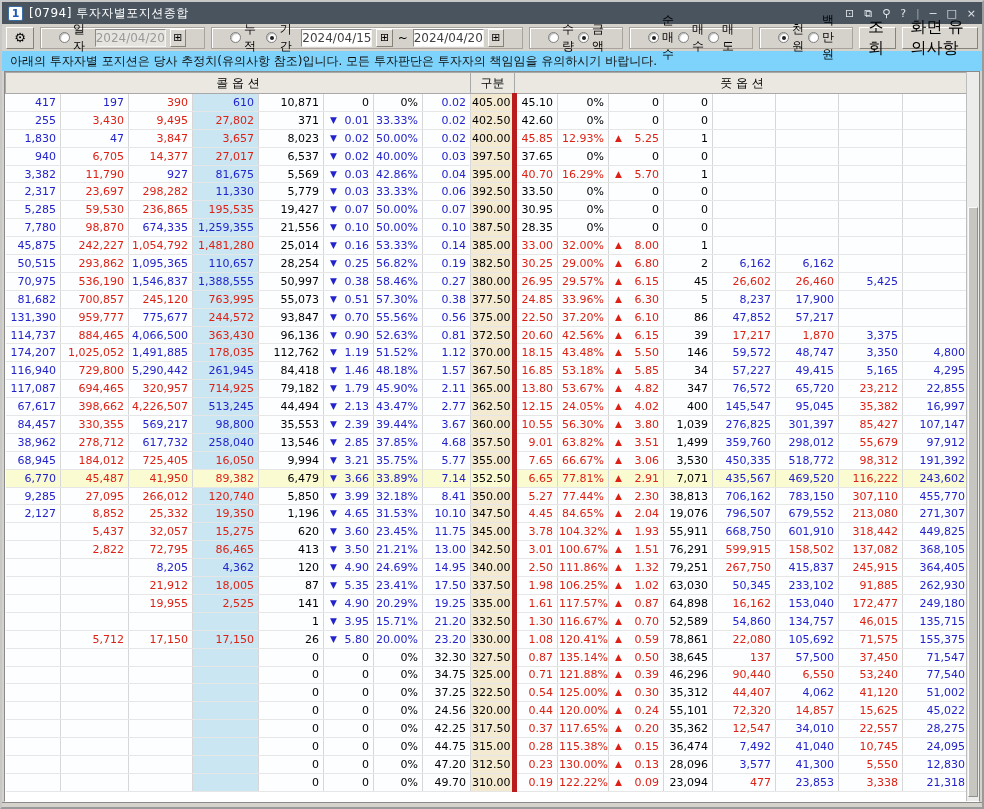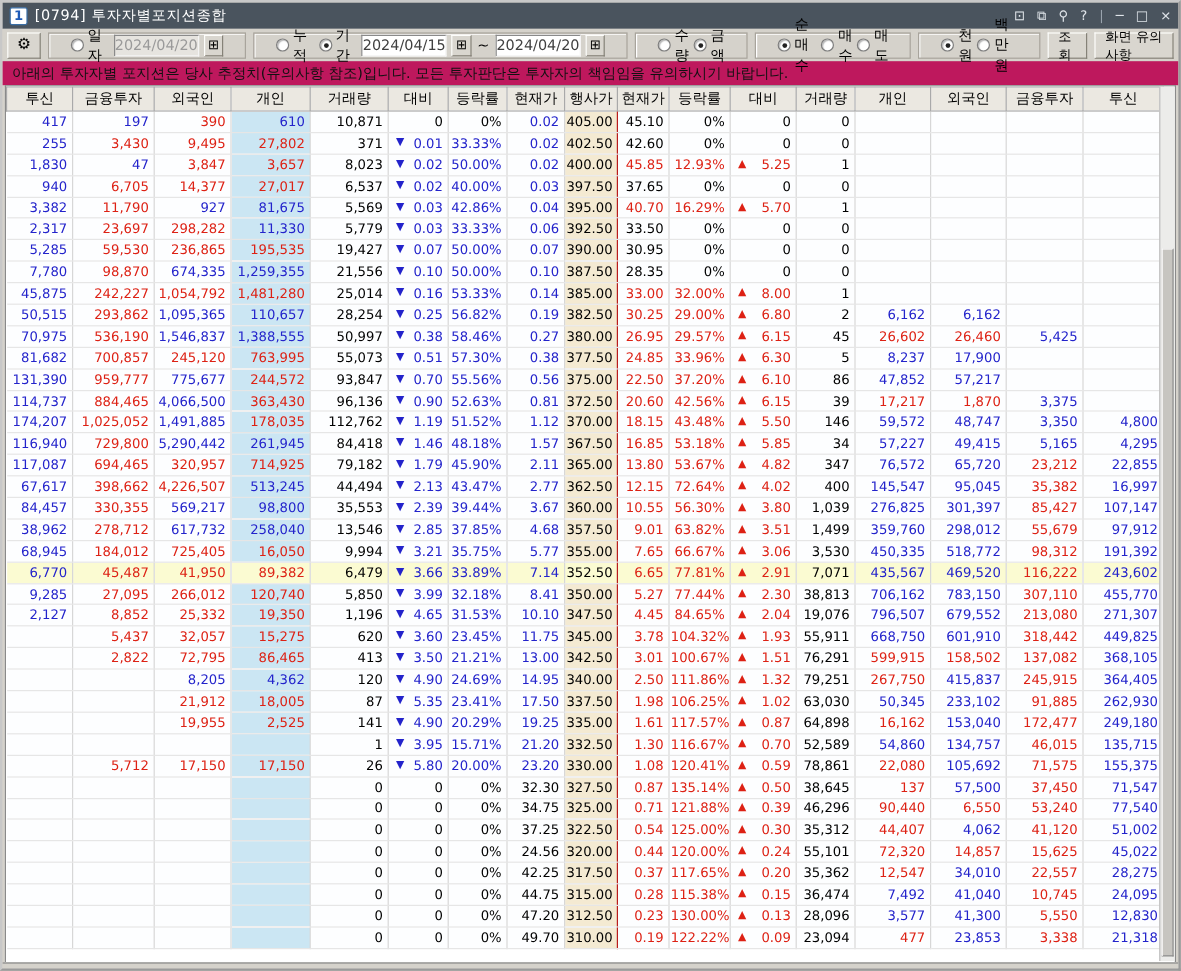--- a/index.html
+++ b/index.html
@@ -14,46 +14,46 @@
   .title-icon{width:15px;height:15px;background:#fff;border:1px solid #3a6ea5;color:#1e5bb8;
     font-size:11px;font-weight:bold;display:flex;align-items:center;justify-content:center;border-radius:2px;margin-right:6px;}
   .title-text{font-size:12px;letter-spacing:.5px;}
   .title-ctrls{margin-left:auto;display:flex;align-items:center;gap:10px;font-size:11px;color:#dfe4e9;}
   .title-ctrls .tbtn{cursor:default;line-height:1;}
   .tsep{color:#9aa4ae;}
   
   .toolbar{height:27px;display:flex;align-items:center;gap:6px;padding:2px 4px;background:#d5d2cb;font-size:12px;color:#000;}
   .grp{display:flex;align-items:center;gap:4px;height:22px;padding:0 18px;border:1px solid #a8a49c;background:#d5d2cb;box-shadow:1px 1px 0 #fff inset;}
   .btn{height:22px;padding:0 8px;border:1px solid #858278;border-top-color:#fdfdfb;border-left-color:#fdfdfb;
-    background:#d9d6cf;font-size:11px;display:flex;align-items:center;justify-content:center;color:#000;}
+    background:#d9d6cf;font-size:16px;display:flex;align-items:center;justify-content:center;color:#000;}
   .gearbtn{width:28px;font-size:13px;}
   .radio{display:inline-block;width:11px;height:11px;border-radius:50%;background:#fff;
     border:1px solid #7d7d7d;box-shadow:inset 1px 1px 1px #b8b8b8;position:relative;flex:none;}
   .radio.on::after{content:"";position:absolute;left:3px;top:3px;width:4px;height:4px;border-radius:50%;background:#222;}
   .rl{display:flex;align-items:center;gap:3px;}
   .datebox{width:74px;height:18px;border:1px solid #8a8a8a;border-bottom-color:#f4f4f4;border-right-color:#f4f4f4;
     background:#fff;font-size:12px;display:flex;align-items:center;justify-content:center;color:#404040;}
   .datebox.dis{background:#e6e4df;color:#9a9a9a;}
   .calbtn{width:19px;height:18px;border:1px solid #858278;border-top-color:#fdfdfb;border-left-color:#fdfdfb;
     background:#d9d6cf;font-size:11px;display:flex;align-items:center;justify-content:center;}
   .tilde{padding:0 1px;}
   
-  .notice{height:20px;display:flex;align-items:center;padding:0 8px;font-size:12px;color:#111;background:#be185d;}
+  .notice{height:20px;display:flex;align-items:center;padding:0 8px;font-size:12px;color:#111;background:#7dd3fc;}
   
   .table-area{position:absolute;left:2px;right:2px;top:69px;bottom:5px;background:#fff;
     border:1px solid #8a8a8a;border-bottom-color:#fff;overflow:hidden;}
   table{border-collapse:collapse;table-layout:fixed;width:964px;}
   th,td{overflow:hidden;white-space:nowrap;}
   thead th{background:#ebe8e1;border:1px solid #a9a9a9;font-weight:normal;color:#000;}
   .grph{height:21px;font-size:12px;}
   .colh{height:20px;font-size:12px;}
   tbody td{height:17.9px;border-right:1px solid #d7d7d7;border-bottom:1px solid #e6e6e6;
     font-size:11px;text-align:right;padding:0 4px 0 1px;color:#000;background:#fdfeff;}
   tbody td.ind{background:#cbe6f3;margin-left:13px;}
-  tbody td.strike{background:#f4ead2;border-left:1px solid #b4b4b4;border-right:1px solid #b91c1c;padding-right:5px;}
+  tbody td.strike{background:#f4ead2;border-left:1px solid #b4b4b4;border-right:5px solid #b91c1c;padding-right:5px;}
   tr.atm td{background:#fbfbd2 !important;}
   .c-b{color:#2323cb;}
   .c-r{color:#dd2114;}
   .c-k{color:#000;}
   .chgw{display:flex;justify-content:space-between;align-items:center;padding-left:5px;}
   .ar{font-size:9px;line-height:1;}
   
   .vscroll{position:absolute;top:0;right:0;width:13px;height:100%;background:#ececea;border-left:1px solid #bdbdbd;}
   .vthumb{position:absolute;left:1px;width:10px;top:18.5%;height:81%;background:#c7c5c0;
     border:1px solid #8f8f8f;border-top-color:#fafafa;border-left-color:#fafafa;}
@@ -173,39 +173,25 @@
         <col style="width:43px">
           <col style="width:51px">
           <col style="width:55px">
           <col style="width:49px">
         <col style="width:63px">
           <col style="width:63px">
           <col style="width:64px">
           <col style="width:67px">
       </colgroup>
       <thead>
-        <tr class="colh" id="col-head">
-            <th>투신</th>
-            <th>금융투자</th>
-            <th>외국인</th>
-            <th>개인</th>
-            <th>거래량</th>
-            <th>대비</th>
-            <th>등락률</th>
-            <th>현재가</th>
-            <th>행사가</th>
-            <th>현재가</th>
-            <th>등락률</th>
-            <th>대비</th>
-            <th>거래량</th>
-            <th>개인</th>
-            <th>외국인</th>
-            <th>금융투자</th>
-            <th>투신</th>
-          </tr>
+        <tr class="grph">
+          <th colspan="8">콜 옵 션</th>
+          <th>구분</th>
+          <th colspan="8">풋 옵 션</th>
+        </tr>
       </thead>
       <tbody id="tbody">
           <tr>
             <td class="c-b">417</td>
             <td class="c-b">197</td>
             <td class="c-r">390</td>
             <td class="ind c-b">610</td>
             <td class="c-k">10,871</td>
             <td class="c-k">0</td>
             <td class="c-k">0%</td>
@@ -668,21 +654,21 @@
             <td>
               <div class="chgw">
                 <span class="ar c-b">▼</span>
                 <span class="c-b">2.13</span>
               </div>
             </td>
             <td class="c-b">43.47%</td>
             <td class="c-b">2.77</td>
             <td class="strike c-k">362.50</td>
             <td class="c-r">12.15</td>
-            <td class="c-r">72.64%</td>
+            <td class="c-r">24.05%</td>
             <td>
               <div class="chgw">
                 <span class="ar c-r">▲</span>
                 <span class="c-r">4.02</span>
               </div>
             </td>
             <td class="c-k">400</td>
             <td class="c-b">145,547</td>
             <td class="c-b">95,045</td>
             <td class="c-r">35,382</td>

